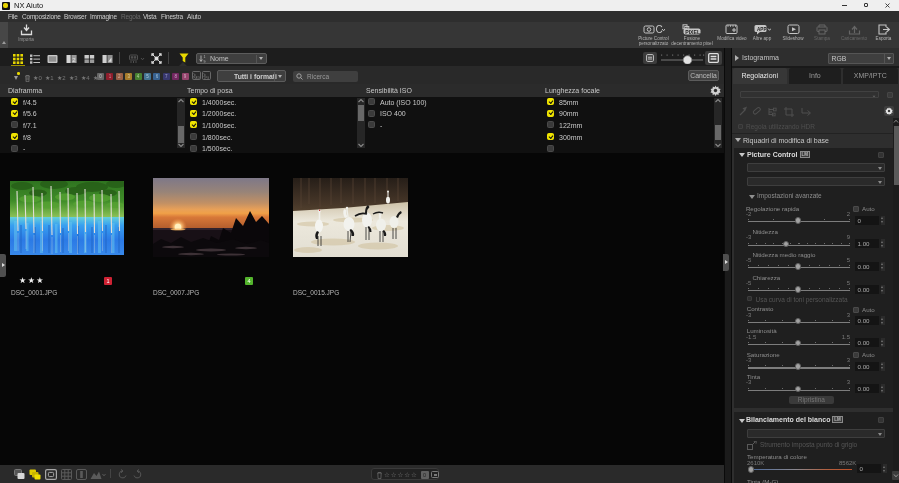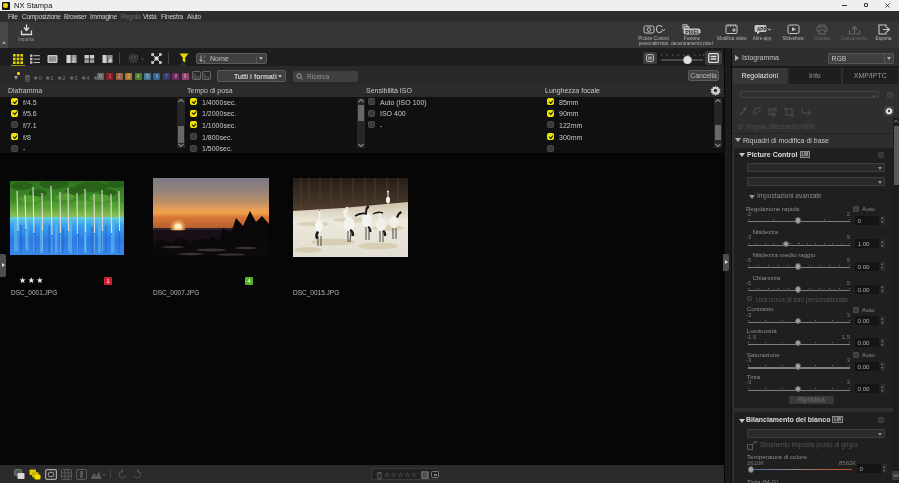--- a/index.html
+++ b/index.html
@@ -64,21 +64,21 @@
 
 #rsb { left:893px; top:118px; width:6px; height:365px; background:#1c1c1c; }
 </style>
 </head>
 <body>
 
 <div class="abs" id="titlebar">
   <div class="abs" id="appicon">
       <i></i>
     </div>
-  <div class="abs" id="apptitle">NX Stampa</div>
+  <div class="abs" id="apptitle">NX Aiuto</div>
   <div class="abs" style="left:842px;top:5px;width:5px;height:1px;background:#333;"></div>
   <div class="abs" style="left:864px;top:3px;width:4px;height:4px;border:1px solid #333;border-radius:1px;"></div>
   <svg class="abs" style="left:885px;top:3px;" width="5" height="5" viewBox="0 0 5 5">
       <path d="M0.5 0.5 L4.5 4.5 M4.5 0.5 L0.5 4.5" stroke="#333" stroke-width="0.9"></path>
     </svg>
 </div>
 
 <div class="abs" id="menubar">
   <span style="left:8px;">File</span>
   <span style="left:22px;">Composizione</span>

